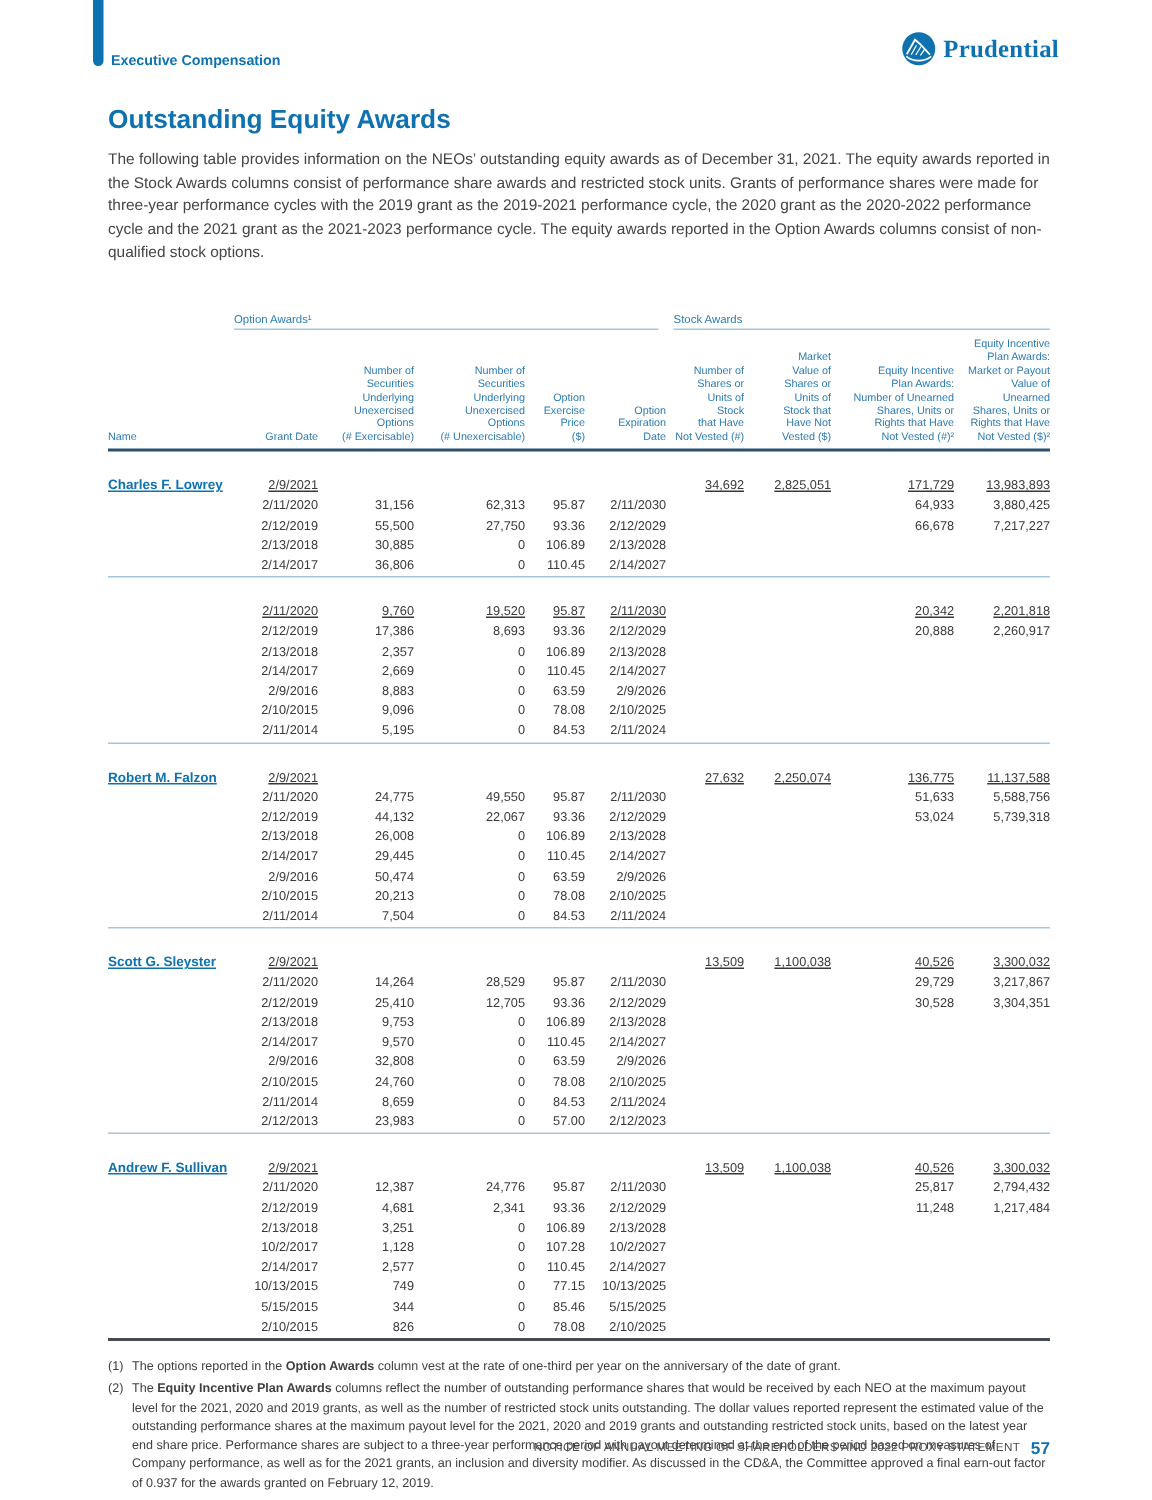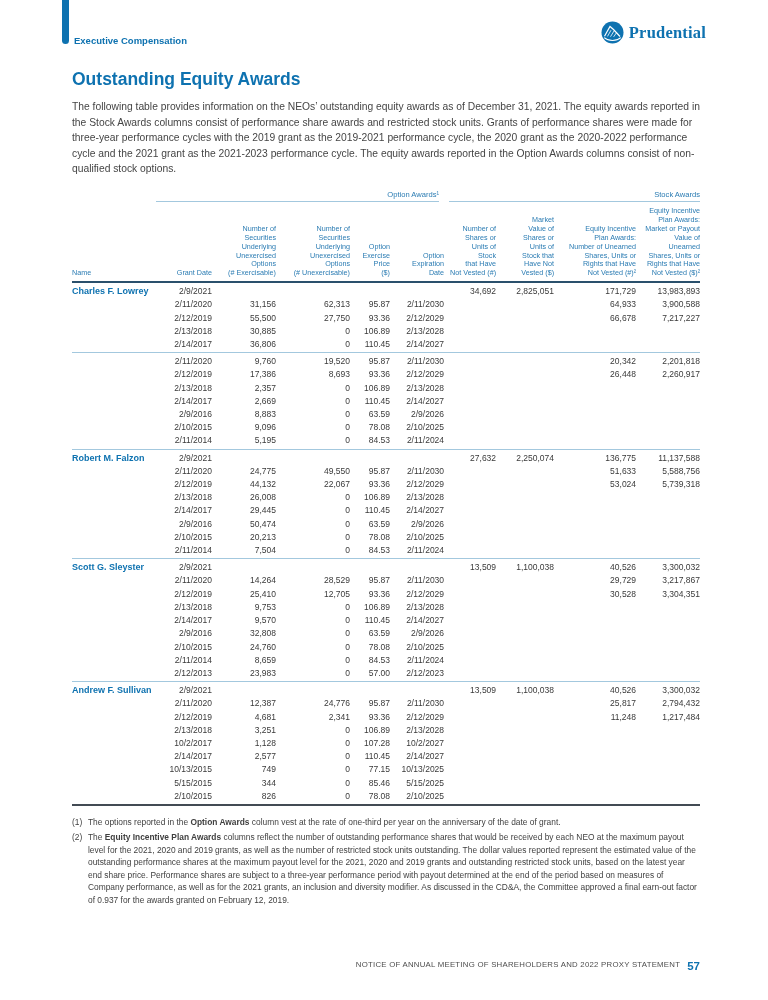--- a/index.html
+++ b/index.html
@@ -22,37 +22,37 @@
   .content { position: absolute; left: 72px; top: 0; width: 628px; }
   .page-title { margin: 69px 0 0 0; font-size: 17.5px; font-weight: bold; color: var(--brand); }
   .intro { margin: 9px 0 0 0; font-size: 10.3px; line-height: 15.6px; color: #454545; }
 
   table.awards { border-collapse: collapse; table-layout: fixed; width: 628px; margin-top: 13px; border-bottom: 2px solid var(--rule-bottom); }
   col.c-name { width: 84px; } col.c-grant { width: 56px; } col.c-ex { width: 64px; }
   col.c-unex { width: 74px; } col.c-price { width: 40px; } col.c-exp { width: 54px; }
   col.c-shares { width: 52px; } col.c-mv { width: 58px; } col.c-eipn { width: 82px; } col.c-eipv { width: 64px; }
 
   .group-row th { font-weight: normal; padding: 0; vertical-align: bottom; }
-  .group-label { font-size: 7.6px; color: #2b7cb3; text-align: right; border-bottom: 1px solid var(--rule-light); padding-bottom: 2px; }
+  .group-label { font-size: 7.6px; color: #2b7cb3; text-align: left; border-bottom: 1px solid var(--rule-light); padding-bottom: 2px; margin-top: 18px; }
   .group-label.opt { margin-right: 5px; }
   .group-label.stk { margin-left: 5px; }
 
   .col-row th {
     font-size: 7.2px; line-height: 8.9px; color: #2b7cb3; font-weight: normal;
     vertical-align: bottom; text-align: right; white-space: pre-line;
     padding: 5px 0 3px 6px; border-bottom: 2px solid var(--rule-dark);
   }
   .col-row th.col-name { text-align: left; padding-left: 0; }
 
   tbody.neo-block { border-top: 1px solid var(--rule-light); }
   tbody.neo-block td {
     font-size: 8.5px; line-height: 13.2px; text-align: right; color: #3a3a3a;
     padding: 0 0 0 4px; white-space: nowrap; overflow: hidden;
   }
-  tbody.neo-block tr:first-child td { padding-top: 2px; }
+  tbody.neo-block tr:first-child td { padding-top: 16px; text-decoration: underline; }
   tbody.neo-block tr:last-child td { padding-bottom: 1px; }
   tbody.neo-block td.name-cell {
     text-align: left; padding-left: 0; font-weight: bold; color: var(--brand); font-size: 9px;
   }
 
   .footnotes { margin-top: 10px; }
   .footnote { display: flex; font-size: 8.4px; line-height: 12.5px; color: #3f3f3f; margin-top: 3px; }
   .fn-marker { width: 16px; flex: none; }
   .fn-text { flex: 1; }
 
@@ -174,21 +174,21 @@
         <tr>
           <td class="name-cell"></td>
           <td>2/11/2020</td>
           <td>31,156</td>
           <td>62,313</td>
           <td>95.87</td>
           <td>2/11/2030</td>
           <td></td>
           <td></td>
           <td>64,933</td>
-          <td>3,900,588</td>
+          <td>3,880,425</td>
         </tr>
         <tr>
           <td class="name-cell"></td>
           <td>2/12/2019</td>
           <td>55,500</td>
           <td>27,750</td>
           <td>93.36</td>
           <td>2/12/2029</td>
           <td></td>
           <td></td>
@@ -235,21 +235,21 @@
         </tr>
         <tr>
           <td class="name-cell"></td>
           <td>2/12/2019</td>
           <td>17,386</td>
           <td>8,693</td>
           <td>93.36</td>
           <td>2/12/2029</td>
           <td></td>
           <td></td>
-          <td>26,448</td>
+          <td>20,888</td>
           <td>2,260,917</td>
         </tr>
         <tr>
           <td class="name-cell"></td>
           <td>2/13/2018</td>
           <td>2,357</td>
           <td>0</td>
           <td>106.89</td>
           <td>2/13/2028</td>
           <td></td>

